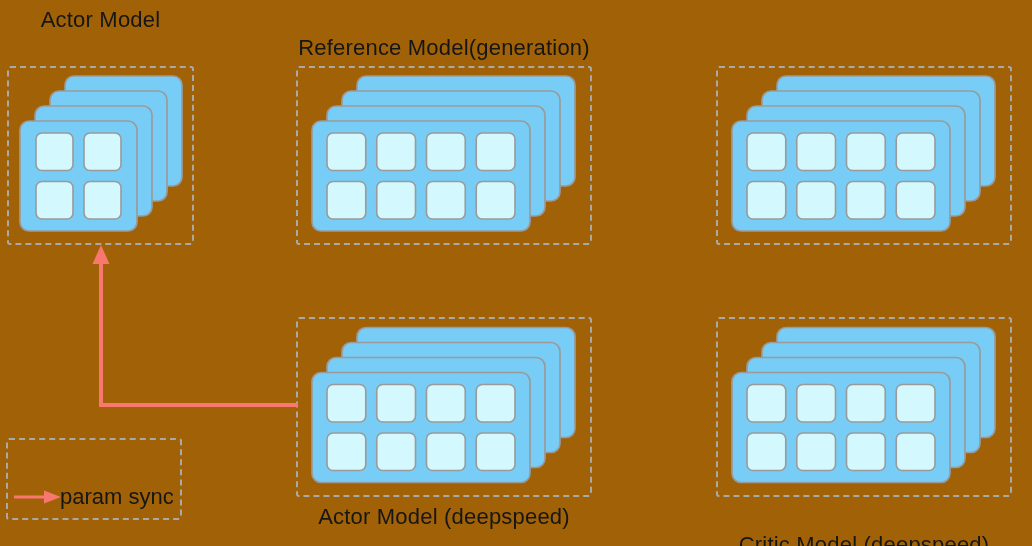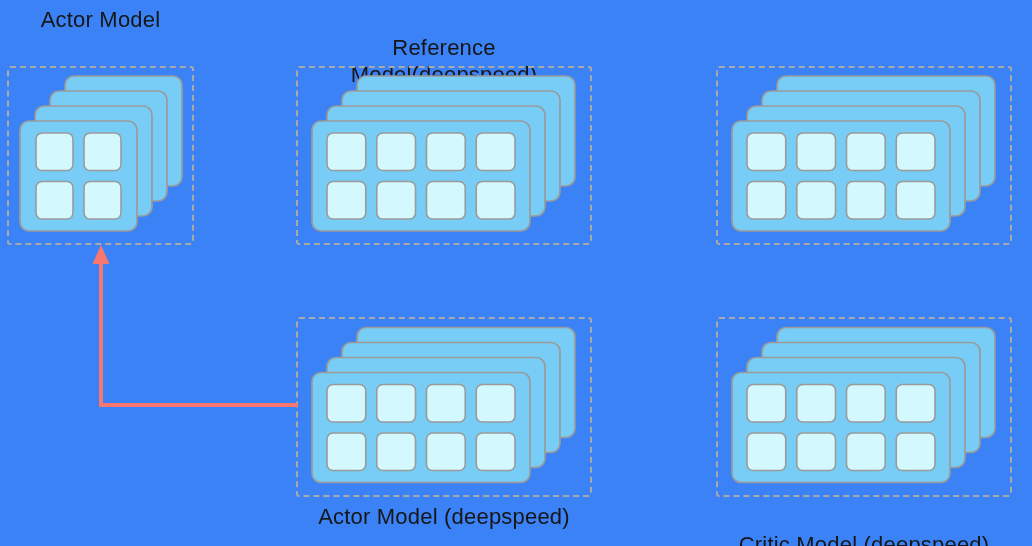--- a/index.html
+++ b/index.html
@@ -1,17 +1,17 @@
 <!DOCTYPE html>
 <html style="--arrow: #f8776e; --dash: #a9a9a9; --text: #161616;"><head>
 <meta charset="utf-8">
 <style>
   html,body{margin:0;padding:0;background:#ffffff;}
   body{font-family:"Liberation Sans", sans-serif;color:var(--text,#161616);}
-  .canvas{position:relative;width:1032px;height:546px;background:#3b82f6;overflow:hidden;}
+  .canvas{position:relative;width:1032px;height:546px;background:#a16207;overflow:hidden;}
 
   .title{position:absolute;text-align:center;font-size:22px;line-height:27px;letter-spacing:.2px;}
   .dashed-box{position:absolute;border:2px dashed var(--dash,#a9a9a9);border-radius:3px;background:transparent;}
   .dashed-box svg.stack{position:absolute;left:0;top:0;width:100%;height:100%;display:block;}
 
   
   .n1-title{left:7px;top:6px;width:187px;}
   .n1-box{left:7px;top:66px;width:183px;height:175px;}
   
   .n2-title{left:296px;top:34px;width:296px;}
@@ -50,21 +50,21 @@
         <rect x="41" y="23" width="117" height="110" rx="9" fill="#77cdf5" stroke="#9a9a9a" stroke-width="1.7"></rect>
         <rect x="26" y="38" width="117" height="110" rx="9" fill="#77cdf5" stroke="#9a9a9a" stroke-width="1.7"></rect>
         <rect x="11" y="53" width="117" height="110" rx="9" fill="#77cdf5" stroke="#9a9a9a" stroke-width="1.7"></rect>
         <rect x="27" y="65" width="37" height="37.5" rx="6" fill="#d3f8fd" stroke="#9a9a9a" stroke-width="1.6"></rect>
         <rect x="75" y="65" width="37" height="37.5" rx="6" fill="#d3f8fd" stroke="#9a9a9a" stroke-width="1.6"></rect>
         <rect x="27" y="113.5" width="37" height="37.5" rx="6" fill="#d3f8fd" stroke="#9a9a9a" stroke-width="1.6"></rect>
         <rect x="75" y="113.5" width="37" height="37.5" rx="6" fill="#d3f8fd" stroke="#9a9a9a" stroke-width="1.6"></rect>
       </svg>
   </div>
 
-  <div class="title n2-title">Reference Model(deepspeed)</div>
+  <div class="title n2-title">Reference Model(generation)</div>
   <div class="dashed-box n2-box">
     <svg class="stack" viewBox="0 0 292 175">
         <rect x="59" y="8" width="218" height="110" rx="9" fill="#77cdf5" stroke="#9a9a9a" stroke-width="1.7"></rect>
         <rect x="44" y="23" width="218" height="110" rx="9" fill="#77cdf5" stroke="#9a9a9a" stroke-width="1.7"></rect>
         <rect x="29" y="38" width="218" height="110" rx="9" fill="#77cdf5" stroke="#9a9a9a" stroke-width="1.7"></rect>
         <rect x="14" y="53" width="218" height="110" rx="9" fill="#77cdf5" stroke="#9a9a9a" stroke-width="1.7"></rect>
         <rect x="29" y="65" width="38.75" height="37.5" rx="6" fill="#d3f8fd" stroke="#9a9a9a" stroke-width="1.6"></rect>
         <rect x="78.75" y="65" width="38.75" height="37.5" rx="6" fill="#d3f8fd" stroke="#9a9a9a" stroke-width="1.6"></rect>
         <rect x="128.5" y="65" width="38.75" height="37.5" rx="6" fill="#d3f8fd" stroke="#9a9a9a" stroke-width="1.6"></rect>
         <rect x="178.25" y="65" width="38.75" height="37.5" rx="6" fill="#d3f8fd" stroke="#9a9a9a" stroke-width="1.6"></rect>
@@ -126,14 +126,21 @@
         <rect x="178.25" y="113.5" width="38.75" height="37.5" rx="6" fill="#d3f8fd" stroke="#9a9a9a" stroke-width="1.6"></rect>
       </svg>
   </div>
   <div class="title n5-title">Critic Model (deepspeed)</div>
 
   <svg class="arrow-overlay" viewBox="0 0 1032 546">
     <path class="arrow-stroke" d="M 298 405 L 101 405 L 101 263"></path>
     <polygon class="arrow-fill" points="101,245 92.5,264 109.5,264"></polygon>
   </svg>
 
+  <div class="legend-box">
+    <svg class="legend-icon" viewBox="0 0 52 22">
+      <line x1="2" y1="11" x2="33" y2="11" style="stroke:var(--arrow,#f8776e);stroke-width:3;"></line>
+      <polygon points="49,11 32,4.5 32,17.5" style="fill:var(--arrow,#f8776e);"></polygon>
+    </svg>
+    <div class="legend-label">param sync</div>
+  </div>
 
 </div>
 
 </body></html>

